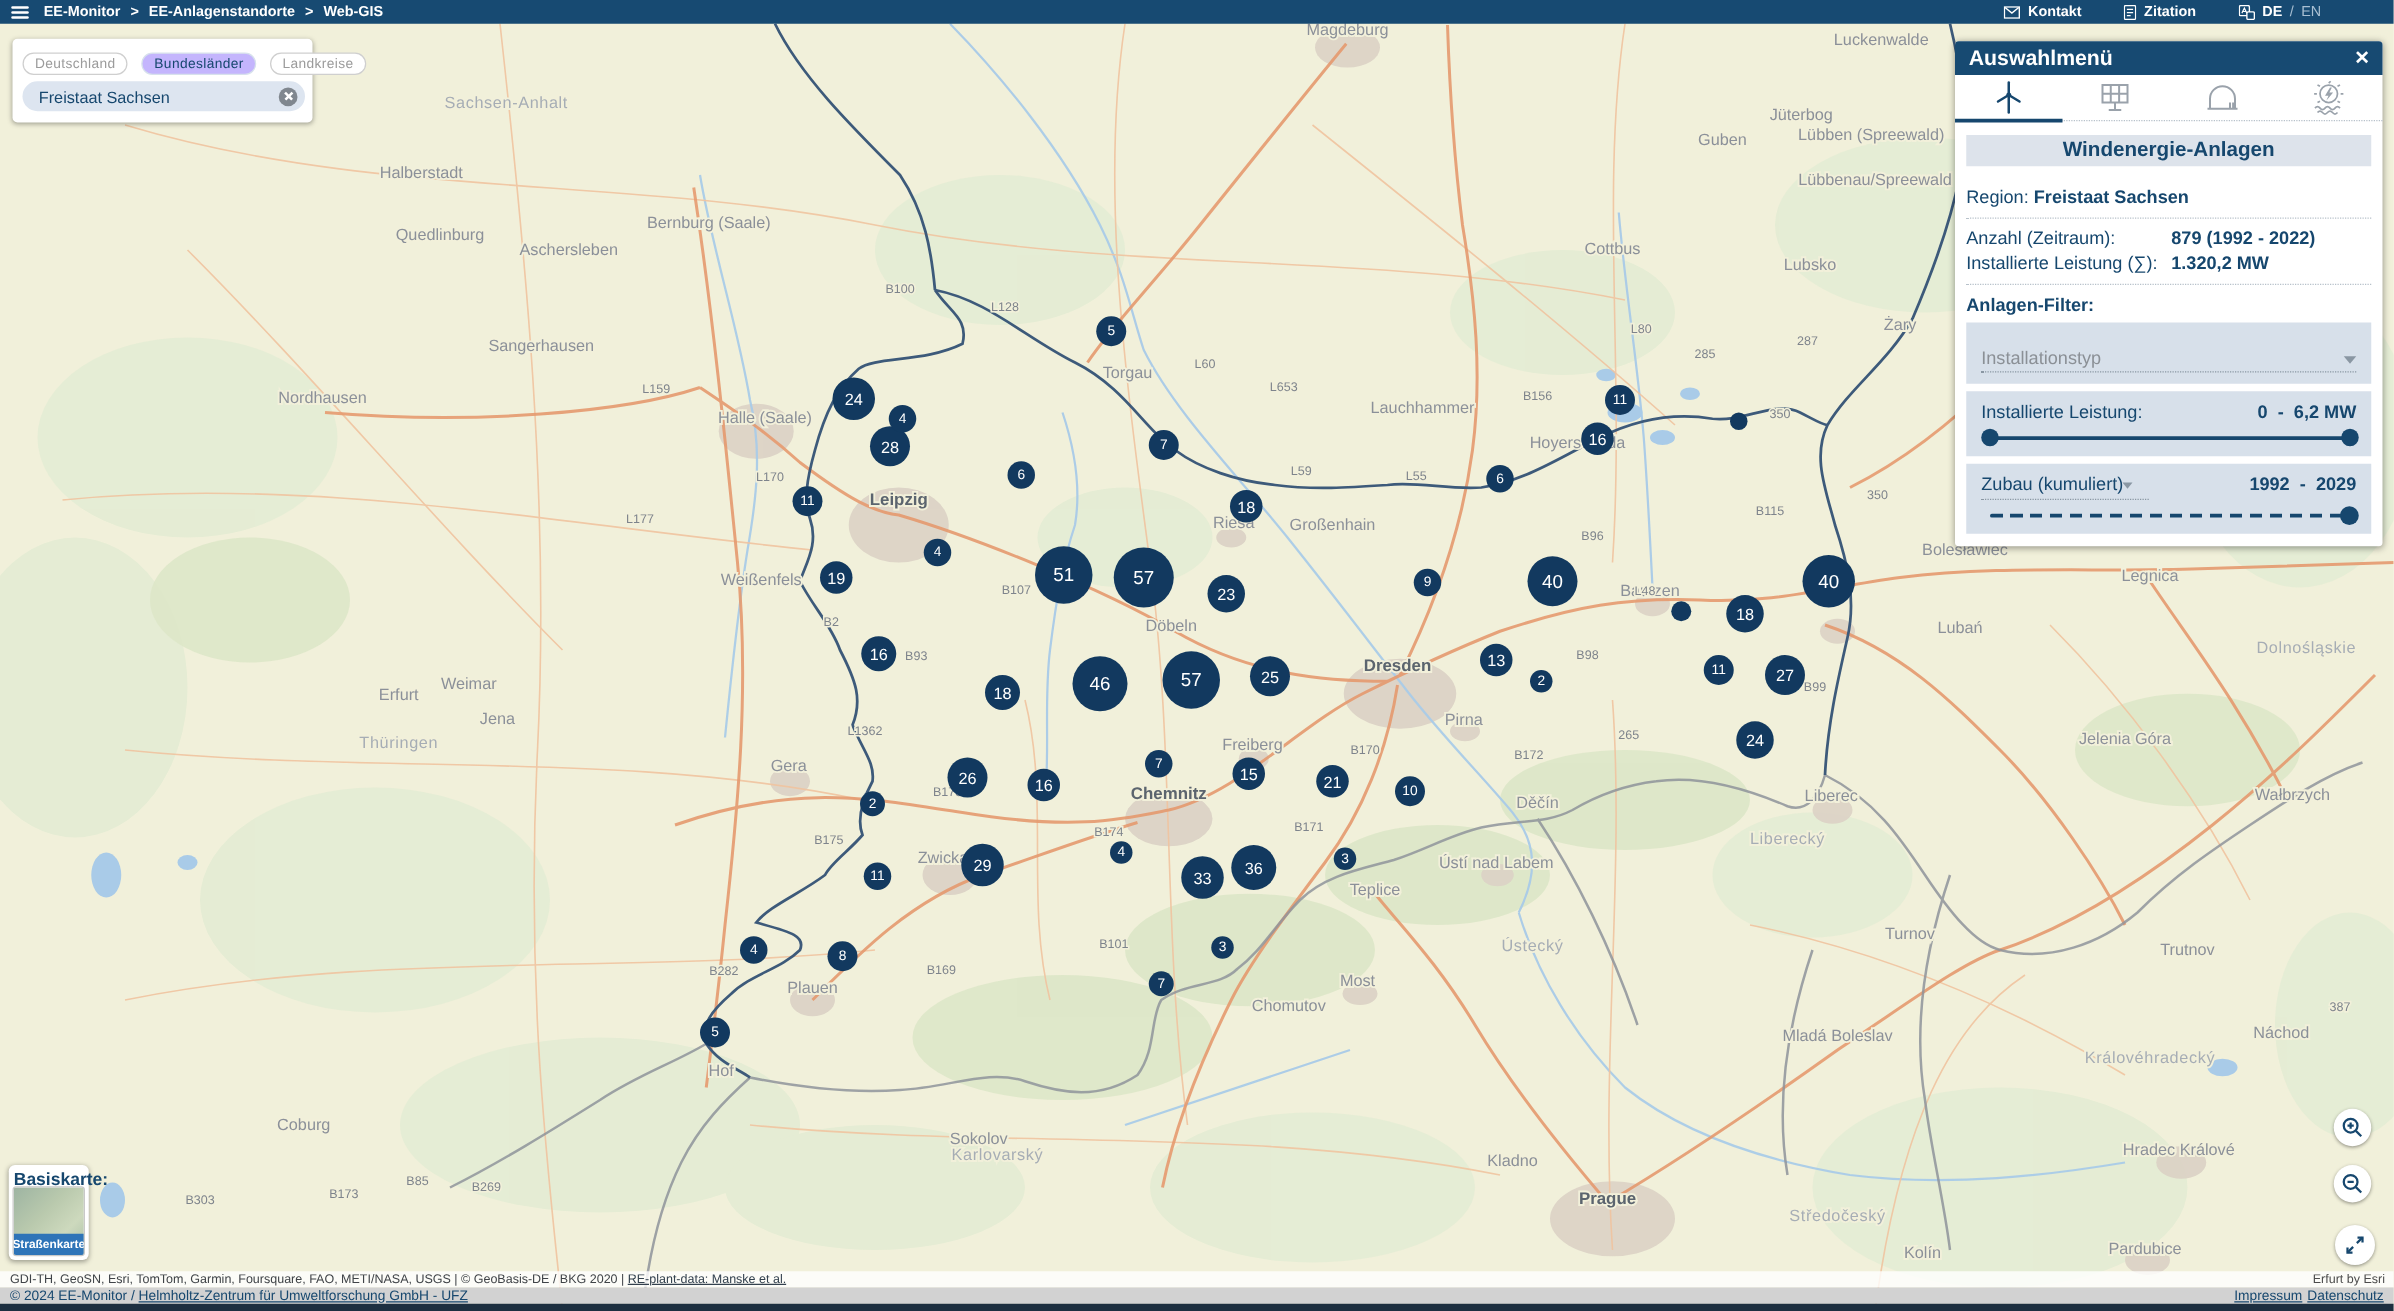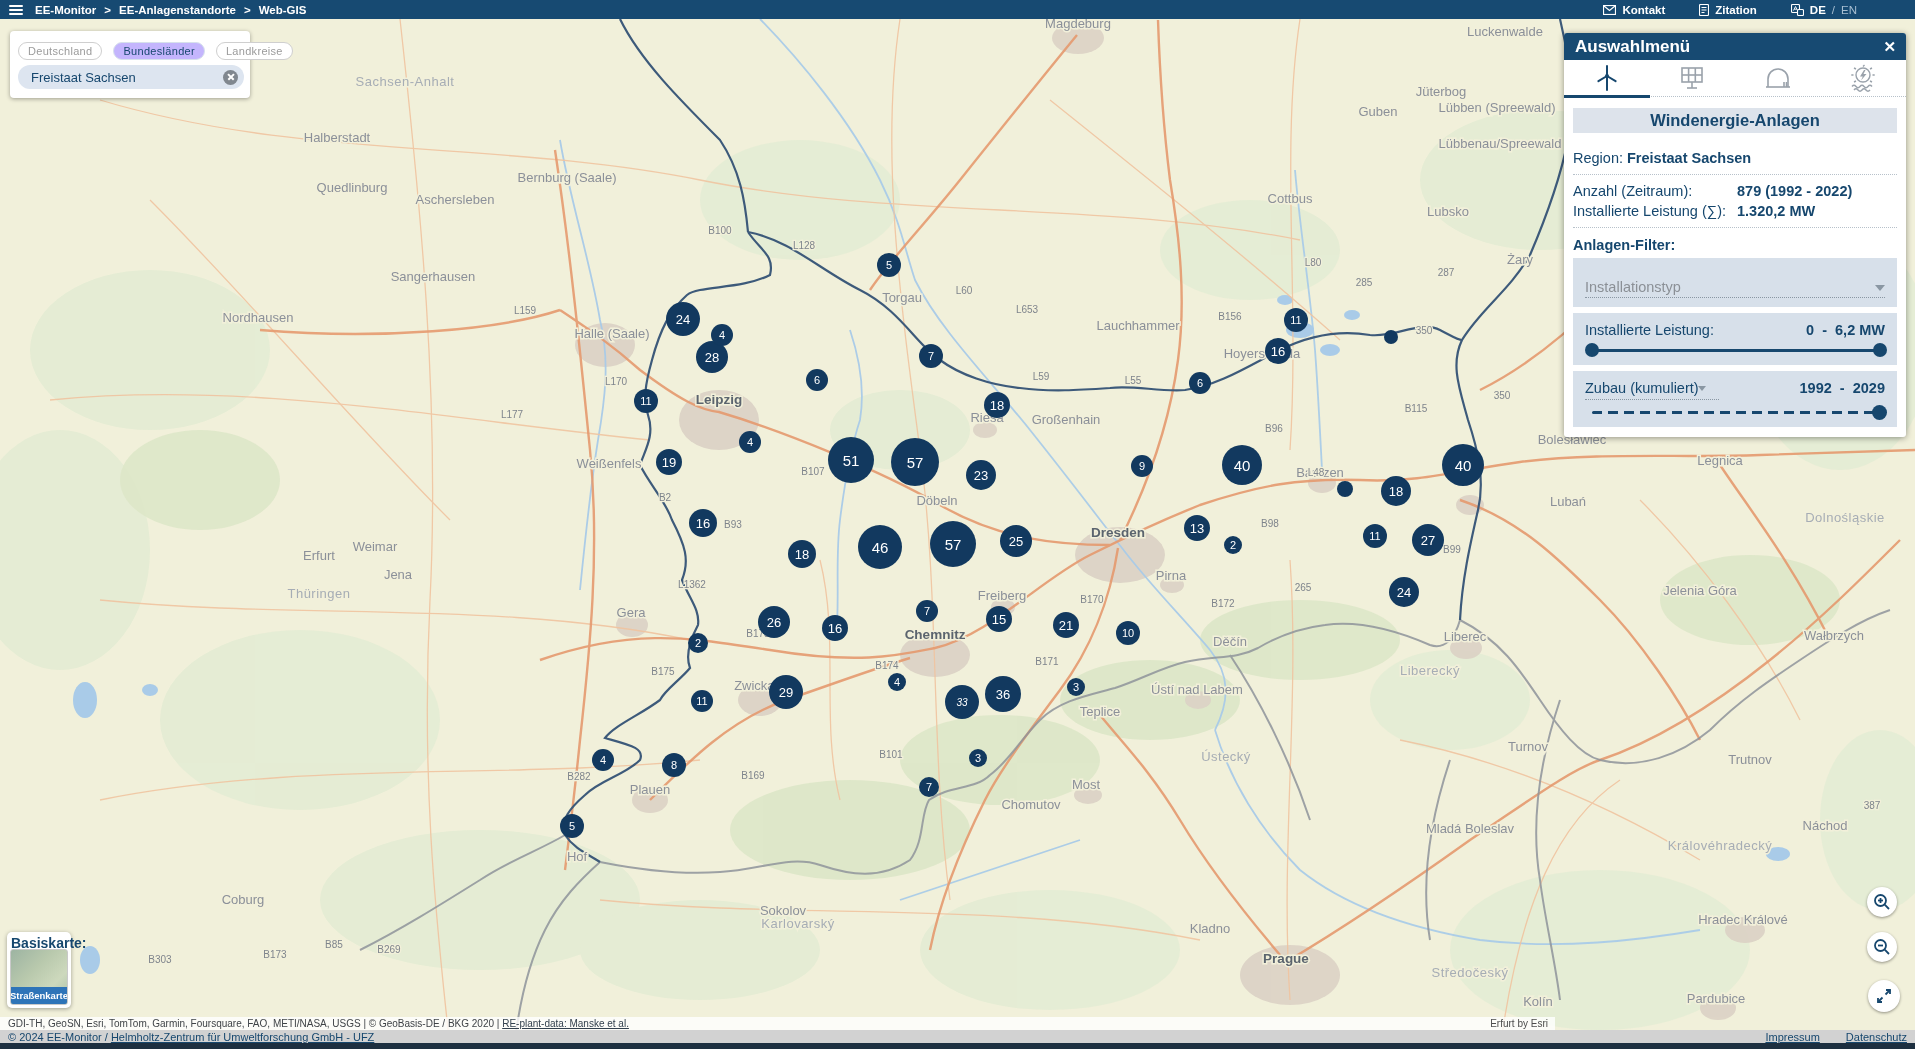--- a/index.html
+++ b/index.html
@@ -78,30 +78,30 @@
   
   #basemap-card { position:absolute; left:7px; top:932px; width:64px; height:76px; background:#fff; border-radius:5px;
                   box-shadow:0 1px 4px rgba(0,0,0,.35); z-index:30; }
   #basemap-card .bm-title { font-size:14px; font-weight:bold; color:#16476e; padding:3px 0 0 4px; }
   #bm-thumb { position:absolute; left:3px; top:17px; width:58px; height:56px; border-radius:3px; overflow:hidden; cursor:pointer;
               background:linear-gradient(135deg,#9db4a2 0%,#b9c9ad 40%,#cdd9bd 70%,#a9bfa6 100%); border:1px solid #c9c9c9; }
   #bm-label { position:absolute; left:0; bottom:0; width:100%; height:17px; background:#2e74b8; color:#fff;
               font-size:9.5px; font-weight:bold; display:flex; align-items:center; justify-content:center; }
 
   
-  #attribution { position:absolute; left:0; bottom:19px; width:1555px; height:13px; background:rgba(255,255,255,.8);
+  #attribution { position:absolute; left:0; bottom:19px; width:1915px; height:13px; background:rgba(255,255,255,.8);
                  z-index:35; display:flex; align-items:center; font-size:10px; color:#3f4347; }
   #attribution .src { padding-left:8px; white-space:nowrap; }
   #attribution .src a { color:#33414e; text-decoration:underline; cursor:pointer; }
   #attribution .powered { margin-left:auto; padding-right:7px; white-space:nowrap; color:#4c4c4c; }
   #footer { position:absolute; left:0; bottom:6px; width:1915px; height:13px; background:#d2d2d2; z-index:36;
             display:flex; align-items:center; font-size:11px; color:#16476e; }
   #footer .left { padding-left:8px; white-space:nowrap; }
   #footer a { color:#16476e; text-decoration:underline; cursor:pointer; }
-  #footer .right { margin-left:auto; padding-right:8px; display:flex; gap:26px; }
+  #footer .right { margin-left:auto; padding-right:8px; display:flex; gap:4px; }
   #bottomstrip { position:absolute; left:0; bottom:0; width:1915px; height:6px; background:#1d2f40; z-index:36; }
 
   
   .round-btn { position:absolute; width:30px; height:30px; border-radius:50%; background:#fff;
                box-shadow:0 1px 3px rgba(0,0,0,.4); z-index:25; display:flex; align-items:center; justify-content:center; cursor:pointer; }
 </style>
 </head>
 <body>
 
 <div id="app">
@@ -341,21 +341,21 @@
   <div id="markers">
       <div class="cluster" style="left: 891px; top: 438px; width: 48px; height: 48px; font-size: 15px;">57</div>
       <div class="cluster" style="left: 828px; top: 437px; width: 46px; height: 46px; font-size: 15px;">51</div>
       <div class="cluster" style="left: 930px; top: 521px; width: 46px; height: 46px; font-size: 15px;">57</div>
       <div class="cluster" style="left: 858px; top: 525px; width: 44px; height: 44px; font-size: 15px;">46</div>
       <div class="cluster" style="left: 1442px; top: 444px; width: 42px; height: 42px; font-size: 15px;">40</div>
       <div class="cluster" style="left: 1222px; top: 445px; width: 40px; height: 40px; font-size: 15px;">40</div>
       <div class="cluster" style="left: 985px; top: 676px; width: 36px; height: 36px; font-size: 13px;">36</div>
       <div class="cluster" style="left: 666px; top: 302px; width: 34px; height: 34px; font-size: 13px;">24</div>
       <div class="cluster" style="left: 769px; top: 675px; width: 34px; height: 34px; font-size: 13px;">29</div>
-      <div class="cluster" style="left: 945px; top: 685px; width: 34px; height: 34px; font-size: 10px; font-style: italic;">33</div>
+      <div class="cluster" style="left: 945px; top: 685px; width: 34px; height: 34px; font-size: 13px;">33</div>
       <div class="cluster" style="left: 696px; top: 341px; width: 32px; height: 32px; font-size: 13px;">28</div>
       <div class="cluster" style="left: 1000px; top: 525px; width: 32px; height: 32px; font-size: 13px;">25</div>
       <div class="cluster" style="left: 1412px; top: 524px; width: 32px; height: 32px; font-size: 13px;">27</div>
       <div class="cluster" style="left: 758px; top: 606px; width: 32px; height: 32px; font-size: 13px;">26</div>
       <div class="cluster" style="left: 966px; top: 460px; width: 30px; height: 30px; font-size: 13px;">23</div>
       <div class="cluster" style="left: 1381px; top: 476px; width: 30px; height: 30px; font-size: 13px;">18</div>
       <div class="cluster" style="left: 1389px; top: 577px; width: 30px; height: 30px; font-size: 13px;">24</div>
       <div class="cluster" style="left: 689px; top: 509px; width: 28px; height: 28px; font-size: 13px;">16</div>
       <div class="cluster" style="left: 788px; top: 540px; width: 28px; height: 28px; font-size: 13px;">18</div>
       <div class="cluster" style="left: 1265px; top: 338px; width: 26px; height: 26px; font-size: 13px;">16</div>

